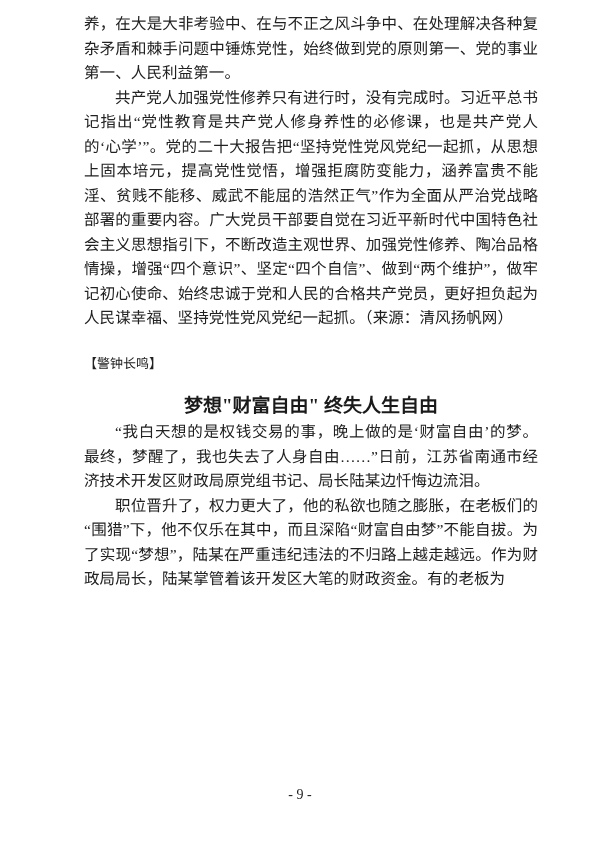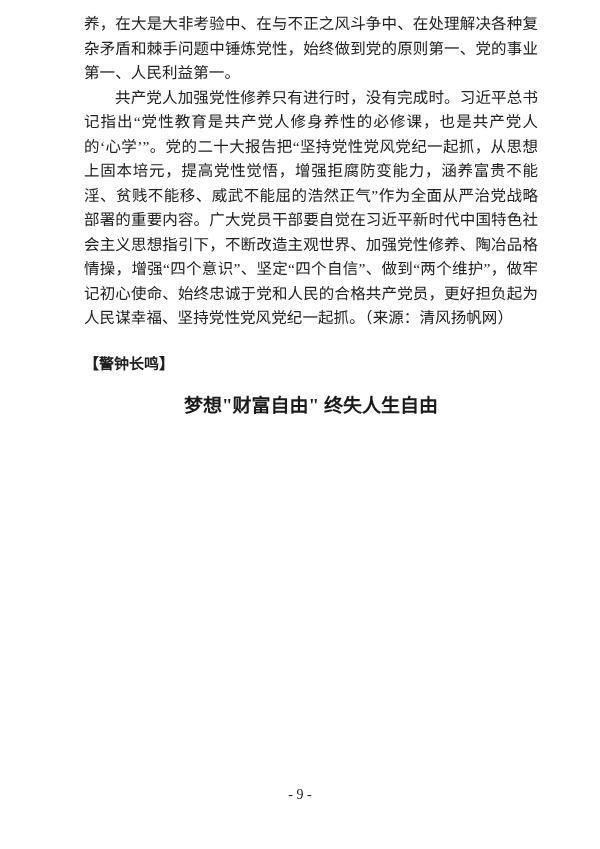--- a/index.html
+++ b/index.html
@@ -29,22 +29,22 @@
     text-align: justify;
     text-justify: inter-ideograph;
     letter-spacing: 0.1px;
     color: #212121;
   }
   p.indent {
     text-indent: 2em;
   }
   .section-heading {
     margin: 21px 0 0 0;
-    font-size: 15px;
-    font-weight: bold;
+    font-size: 13px;
+    font-weight: normal;
     line-height: 24.5px;
     color: #212121;
   }
   .article-title {
     margin: 16px 0 0 0;
     font-size: 19px;
     font-weight: bold;
     line-height: 28px;
     text-align: center;
     color: #1a1a1a;
@@ -70,19 +70,21 @@
   <div class="content">
 
     <p class="body">养，在大是大非考验中、在与不正之风斗争中、在处理解决各种复杂矛盾和棘手问题中锤炼党性，始终做到党的原则第一、党的事业第一、人民利益第一。</p>
 
     <p class="body indent">共产党人加强党性修养只有进行时，没有完成时。习近平总书记指出“党性教育是共产党人修身养性的必修课，也是共产党人的‘心学’”。党的二十大报告把“坚持党性党风党纪一起抓，从思想上固本培元，提高党性觉悟，增强拒腐防变能力，涵养富贵不能淫、贫贱不能移、威武不能屈的浩然正气”作为全面从严治党战略部署的重要内容。广大党员干部要自觉在习近平新时代中国特色社会主义思想指引下，不断改造主观世界、加强党性修养、陶冶品格情操，增强“四个意识”、坚定“四个自信”、做到“两个维护”，做牢记初心使命、始终忠诚于党和人民的合格共产党员，更好担负起为人民谋幸福、坚持党性党风党纪一起抓。（来源：清风扬帆网）</p>
 
     <h2 class="section-heading">【警钟长鸣】</h2>
 
     <h1 class="article-title">梦想"财富自由" 终失人生自由</h1>
 
+    <p class="body indent story-first">“我白天想的是权钱交易的事，晚上做的是‘财富自由’的梦。最终，梦醒了，我也失去了人身自由……”日前，江苏省南通市经济技术开发区财政局原党组书记、局长陆某边忏悔边流泪。</p>
 
 
+    <p class="body indent">职位晋升了，权力更大了，他的私欲也随之膨胀，在老板们的“围猎”下，他不仅乐在其中，而且深陷“财富自由梦”不能自拔。为了实现“梦想”，陆某在严重违纪违法的不归路上越走越远。作为财政局局长，陆某掌管着该开发区大笔的财政资金。有的老板为</p>
 
   </div>
 
   <div class="page-number">- 9 -</div>
 </div>
 
 </body></html>

